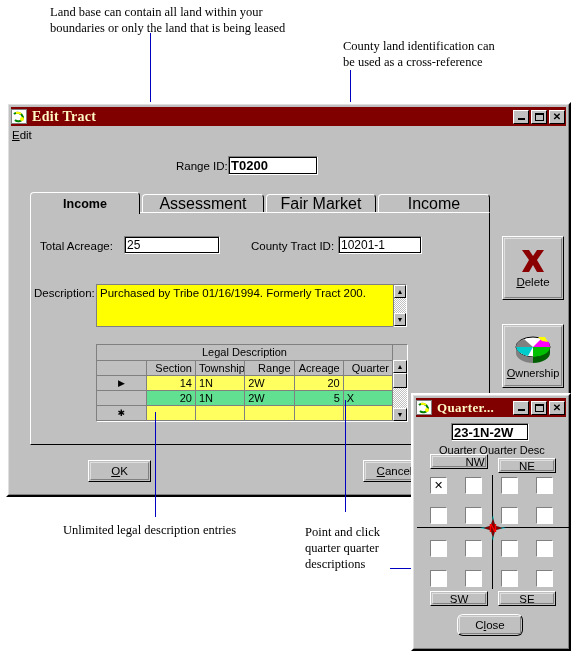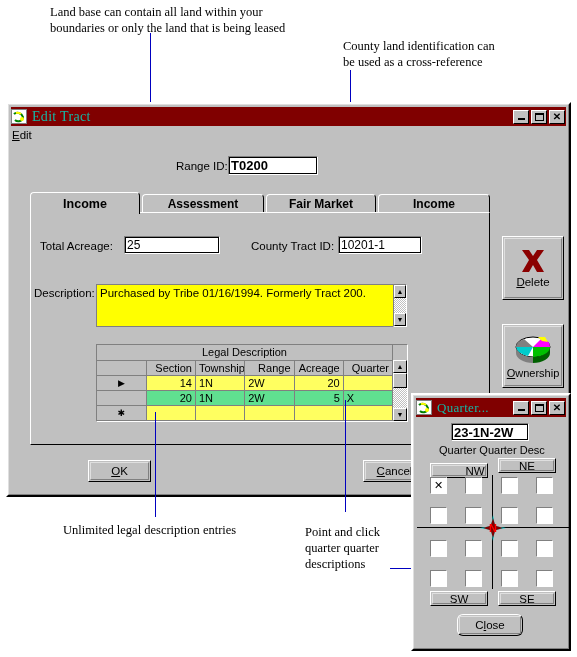--- a/index.html
+++ b/index.html
@@ -26,21 +26,21 @@
     position:absolute;inset:0;
     border-top:1px solid #dfdfdf;border-left:1px solid #dfdfdf;
     border-right:1px solid #808080;border-bottom:1px solid #808080;
     pointer-events:none;
   }
   .titlebar{
     position:absolute;left:3px;right:3px;top:3px;height:19px;
     background:#800000;display:flex;align-items:center;
   }
   .title-text{
-    color:#14b8a6;font-family:"Liberation Serif", serif;font-weight:normal;
+    color:#fef9c3;font-family:"Liberation Serif", serif;font-weight:bold;
     font-size:14px;margin-left:5px;letter-spacing:.3px;white-space:nowrap;
   }
   .appicon{
     width:16px;height:15px;background:#ffffff;border:1px solid #808080;
     position:relative;flex:none;box-sizing:border-box;overflow:hidden;
   }
   .tbtns{margin-left:auto;display:flex;gap:2px;padding-right:1px;}
   .tbtn{
     width:16px;height:14px;background:#c0c0c0;
     border-top:1px solid #ffffff;border-left:1px solid #ffffff;
@@ -63,26 +63,26 @@
   .field.bold{font-weight:bold;font-size:13px;}
   .sunken{
     border-top:1px solid #808080;border-left:1px solid #808080;
     border-right:1px solid #ffffff;border-bottom:1px solid #ffffff;
     box-sizing:border-box;
   }
 
   
   .tabstrip{position:absolute;}
   .tab{
-    position:absolute;background:#c0c0c0;font-size:12px;color:#000;
+    position:absolute;background:#c0c0c0;font-size:16px;color:#000;
     text-align:center;box-sizing:border-box;
     border-top:1px solid #ffffff;border-left:1px solid #ffffff;
     border-right:1px solid #000000;
     border-radius:4px 4px 0 0;
-    display:flex;align-items:center;justify-content:center;font-weight:bold;
+    display:flex;align-items:center;justify-content:center;
   }
   .tab.active{font-weight:bold;font-size:12.5px;z-index:5;}
   .tabpage{
     position:absolute;background:#c0c0c0;box-sizing:border-box;
     border-top:1px solid #ffffff;border-left:1px solid #ffffff;
     border-right:1px solid #000000;border-bottom:1px solid #000000;
   }
 
   
   .descbox{
@@ -337,21 +337,21 @@
       <div class="tbtn">
         <span style="font-size:10px;">✕</span>
       </div>
     </div>
   </div>
 
   <div class="field bold" style="left:38px;top:28px;width:78px;height:18px;">23-1N-2W</div>
 
   <div class="lbl" style="left:26px;top:49px;font-size:11px;">Quarter Quarter Desc</div>
 
-  <div class="btn" style="left:17px;top:68px;width:58px;height:15px;padding-left:32px;">
+  <div class="btn" style="left:17px;top:59px;width:58px;height:15px;padding-left:32px;">
     <span class="in"></span>
     <span>NW</span>
   </div>
   <div class="btn" style="left:85px;top:63px;width:58px;height:15px;">
     <span class="in"></span>
     <span>NE</span>
   </div>
   <div class="btn" style="left:17px;top:196px;width:58px;height:15px;">
     <span class="in"></span>
     <span>SW</span>

